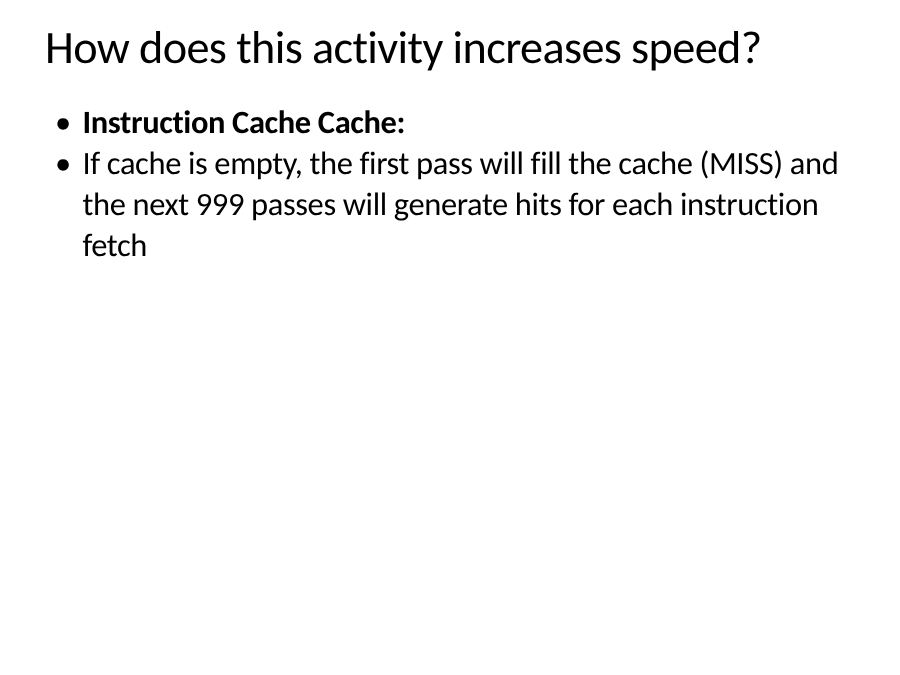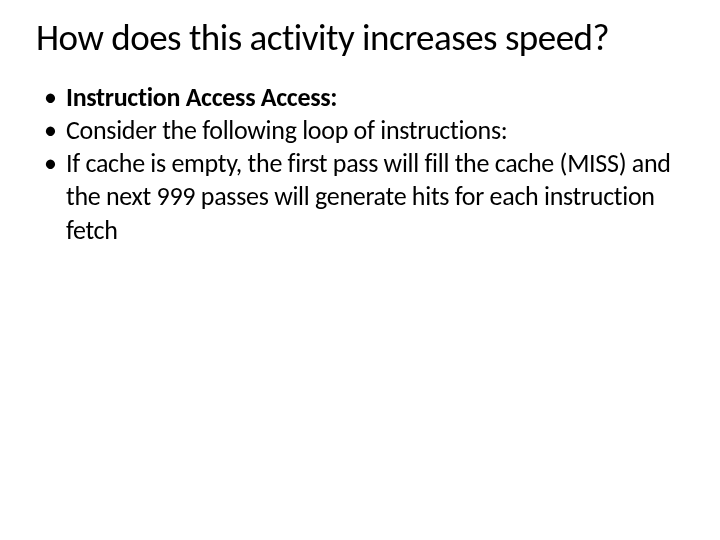--- a/index.html
+++ b/index.html
@@ -59,22 +59,21 @@
   }
 </style>
 </head>
 <body>
 
 <div class="slide">
 
   <h1 class="title">How does this activity increases speed?</h1>
 
   <ul class="bullets">
-    <li><span class="bold">Instruction Access Access:</span></li>
-    <li><span>Consider the following loop of instructions:</span></li>
+    <li><span class="bold">Instruction Cache Cache:</span></li>
   </ul>
 
 
   <ul class="bullets">
     <li><span>If cache is empty, the first pass will fill the cache (MISS) and the next 999 passes will generate hits for each instruction fetch</span></li>
   </ul>
 
 </div>
 
 </body></html>

